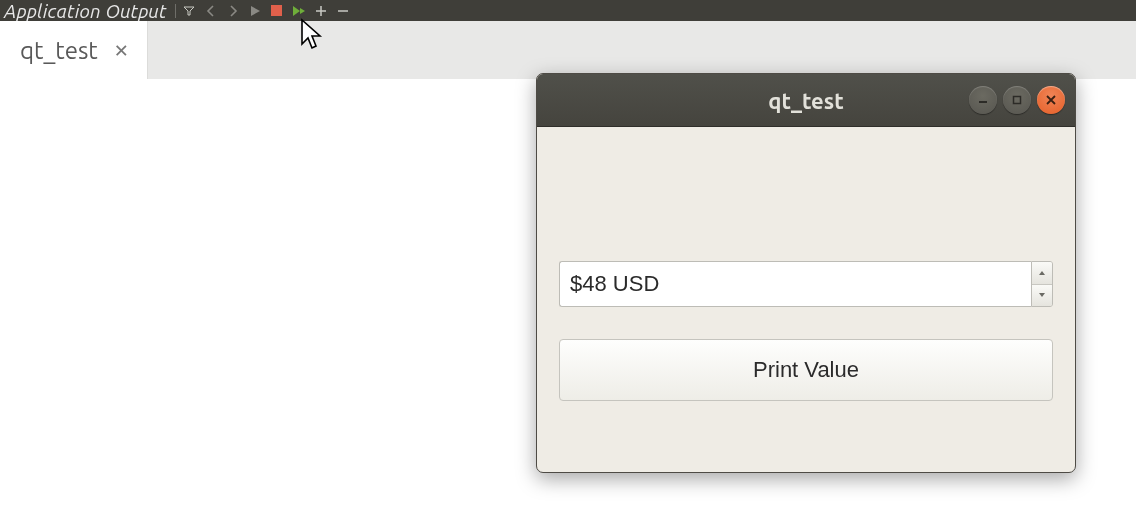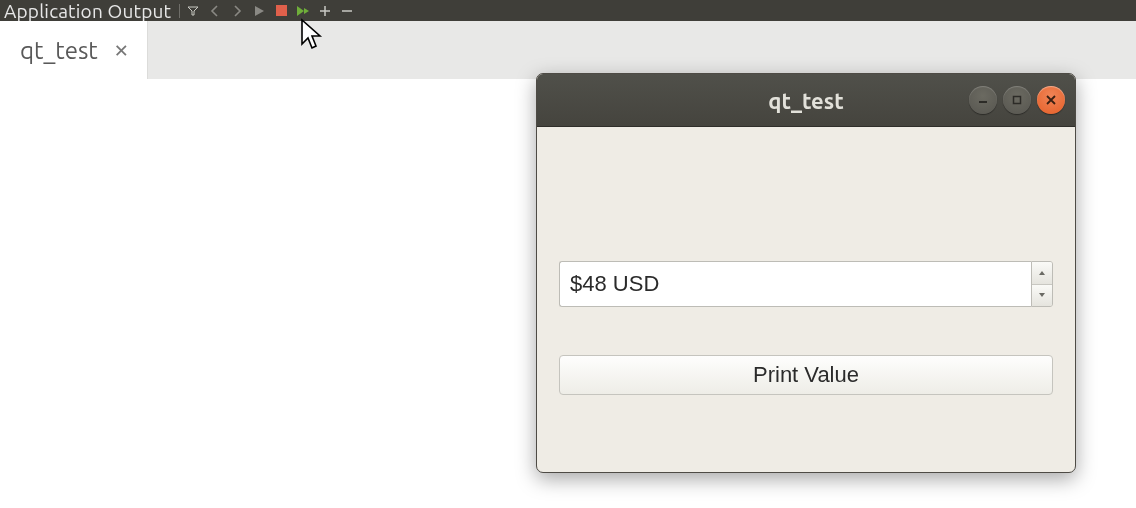--- a/index.html
+++ b/index.html
@@ -14,20 +14,21 @@
   .ide-toolbar {
     position: absolute;
     top: 0; left: 0; right: 0;
     height: 21px;
     background: #3f3e39;
     color: #e8e8e8;
     display: flex;
     align-items: center;
     font-size: 19px;
     padding-left: 4px;
+    font-style: italic;
   }
   .ide-toolbar .panel-title {
     color: #e8e8e8;
     font-weight: 400;
     letter-spacing: 0.2px;
   }
   .ide-toolbar .sep {
     width: 1px;
     height: 14px;
     background: #6f6e69;
@@ -165,23 +166,23 @@
     flex: 1;
     background: linear-gradient(#fafaf7, #e5e4de);
     display: flex;
     align-items: center;
     justify-content: center;
   }
   .spin-up { border-bottom: 1px solid #c8c7c1; }
   .spin-up svg, .spin-down svg { display: block; }
 
   .print-btn {
-    margin-top: 48px;
+    margin-top: 32px;
     width: 100%;
-    height: 40px;
+    height: 62px;
     border: 1px solid #c5c4be;
     background: linear-gradient(#fefefd, #eeede7);
     font-size: 22px;
     color: #2b2b2b;
     border-radius: 4px;
     cursor: pointer;
   }
 
   .cursor {
     position: absolute;

